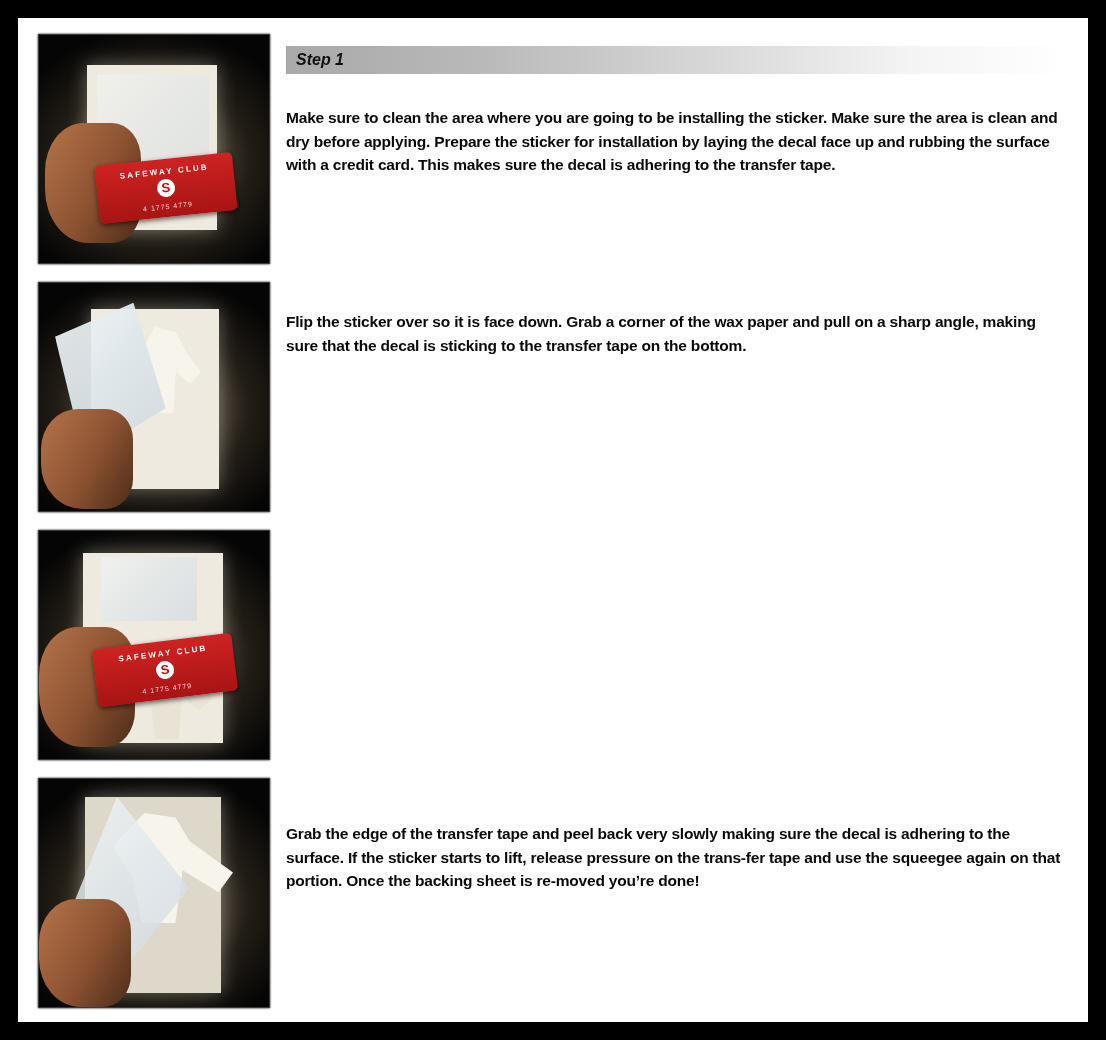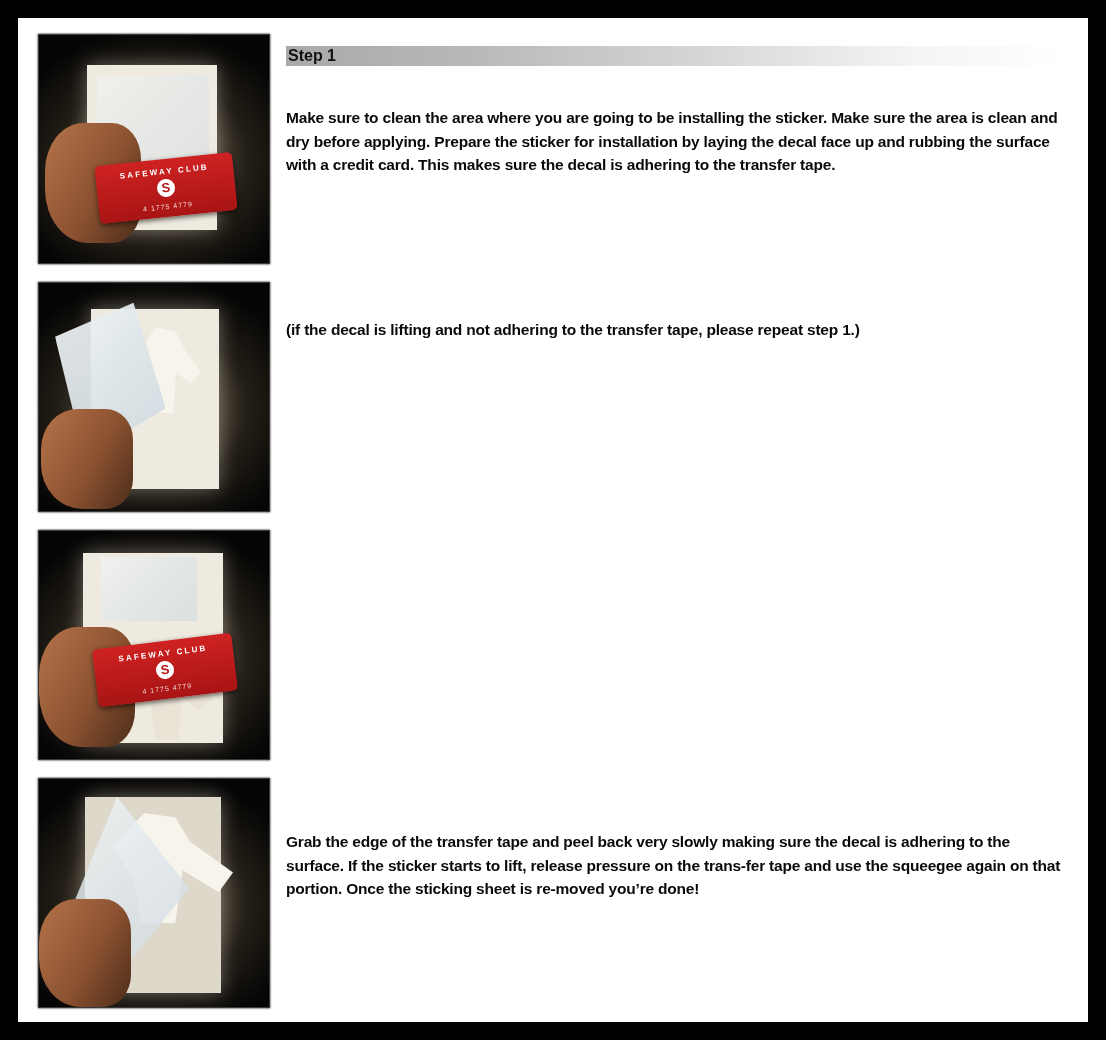--- a/index.html
+++ b/index.html
@@ -125,35 +125,36 @@
   .photo .silhouette {
     position: absolute;
     background: #f7f4ec;
   }
   .content {
     flex: 1 1 auto;
     min-width: 0;
     padding-top: 12px;
   }
   .step-header {
-    height: 20px;
+    height: 28px;
     background: linear-gradient(90deg, #a9a9a9 0%, #b9b9b9 25%, #d8d8d8 55%, #f4f4f4 80%, #ffffff 100%);
     display: flex;
     align-items: center;
-    padding-left: 2px;
+    padding-left: 10px;
     margin-bottom: 14px;
+    font-style: italic;
   }
   .step-title {
     font-size: 16px;
     font-weight: bold;
     color: #111111;
     font-family: "Liberation Sans", sans-serif;
   }
   .step-body p {
-    margin: 16px 0 14px 0;
+    margin: 8px 0 14px 0;
     font-size: 15.5px;
     line-height: 1.52;
     font-weight: bold;
     color: #0a0a0a;
     font-family: "Liberation Sans", sans-serif;
     letter-spacing: -0.2px;
   }
   .step-body p:last-child { margin-bottom: 0; }
   .pad-top-1 { padding-top: 10px; }
   .pad-top-2 { padding-top: 8px; }
@@ -196,21 +197,21 @@
           <div class="photo">
             <div class="glow"></div>
             <div class="paper" style="left:52px; top:26px; width:128px; height:180px;"></div>
             <div class="silhouette" style="left:96px; top:44px; width:66px; height:86px; clip-path: polygon(30% 0%, 62% 6%, 78% 30%, 100% 52%, 84% 66%, 62% 52%, 58% 100%, 28% 100%, 22% 60%, 6% 34%);"></div>
             <div class="wax" style="left:20px; top:22px; width:104px; height:150px; clip-path: polygon(0% 18%, 78% 0%, 100% 72%, 18% 100%); transform: rotate(-5deg);"></div>
             <div class="hand" style="left:2px; top:126px; width:92px; height:100px;"></div>
           </div>
         </div>
         <div class="content">
           <div class="step-body pad-top-2">
-            <p>(if the decal is lifting and not adhering to the transfer tape, please repeat step 1.)</p>
+            <p>Flip the sticker over so it is face down.  Grab a corner of the wax paper and pull on a sharp angle, making sure that the decal is sticking to the transfer tape on the bottom.</p>
           </div>
         </div>
       </div>
 
       <div class="step">
         <div class="photo-wrap">
           <div class="photo">
             <div class="glow"></div>
             <div class="paper" style="left:44px; top:22px; width:140px; height:190px;"></div>
             <div class="wax" style="left:62px; top:26px; width:96px; height:64px; opacity:0.65;"></div>
@@ -232,20 +233,20 @@
           <div class="photo">
             <div class="glow"></div>
             <div class="paper" style="left:46px; top:18px; width:136px; height:196px; background:#ded8cb;"></div>
             <div class="silhouette" style="left:74px; top:34px; width:120px; height:110px; clip-path: polygon(26% 0%, 52% 4%, 64% 26%, 100% 54%, 88% 72%, 58% 52%, 52% 100%, 24% 100%, 16% 58%, 0% 30%);"></div>
             <div class="wax" style="left:30px; top:18px; width:120px; height:190px; clip-path: polygon(40% 0%, 100% 48%, 34% 100%, 0% 62%); opacity:0.82;"></div>
             <div class="hand" style="left:0px; top:120px; width:92px; height:108px;"></div>
           </div>
         </div>
         <div class="content">
           <div class="step-body pad-top-4">
-            <p>Grab the edge of the transfer tape and peel back very slowly making sure the decal is adhering to the surface.  If the sticker starts to lift, release pressure on the trans-fer tape and use the squeegee again on that portion.  Once the sticking sheet is re-moved you’re done!</p>
+            <p>Grab the edge of the transfer tape and peel back very slowly making sure the decal is adhering to the surface.  If the sticker starts to lift, release pressure on the trans-fer tape and use the squeegee again on that portion.  Once the backing sheet is re-moved you’re done!</p>
           </div>
         </div>
       </div>
 
     </div>
   </div>
 </div>
 
 </body></html>

